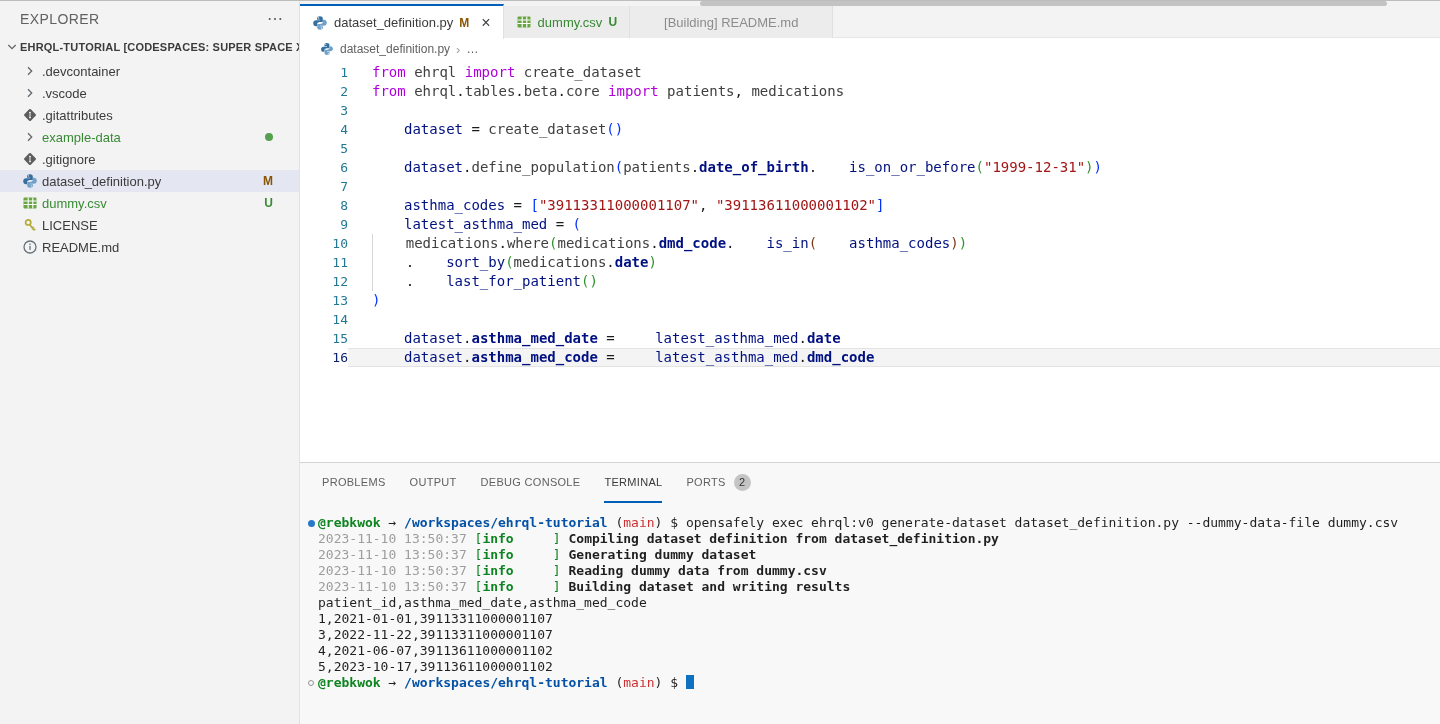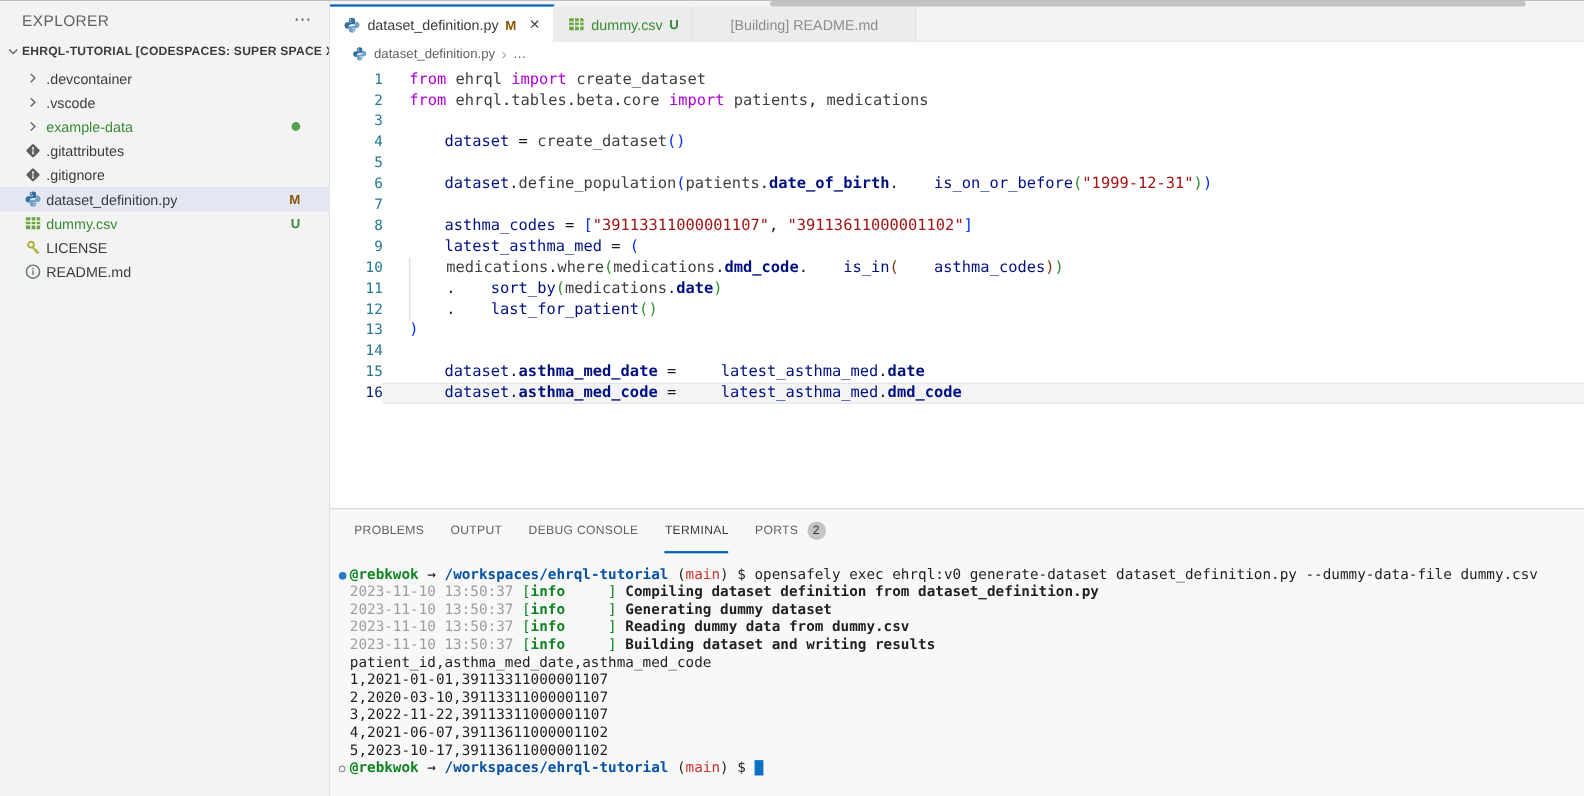--- a/index.html
+++ b/index.html
@@ -129,38 +129,38 @@
             <svg width="16" height="16" viewBox="0 0 16 16">
               <path d="M6 4.3L9.7 8 6 11.7" fill="none" stroke="#61676c" stroke-width="1.3"></path>
             </svg>
           </span>
           <span class="tlabel">.vscode</span>
           <span class="tspace"></span>
         </div>
         <div class="tree-row">
           <span class="ticon">
             <svg width="16" height="16" viewBox="0 0 16 16">
-              <path d="M6 4.3L9.7 8 6 11.7" fill="none" stroke="#61676c" stroke-width="1.3"></path>
-            </svg>
-          </span>
-          <span class="tlabel green">example-data</span>
-          <span class="tspace"></span>
-          <span class="change-dot"></span>
-        </div>
-        <div class="tree-row">
-          <span class="ticon">
-            <svg width="16" height="16" viewBox="0 0 16 16">
               <rect x="3.4" y="3.4" width="9.2" height="9.2" rx="1.2" transform="rotate(45 8 8)" fill="#5d5d5d"></rect>
               <circle cx="8" cy="5.6" r=".9" fill="#fff"></circle>
               <circle cx="8" cy="10.4" r=".9" fill="#fff"></circle>
               <path d="M8 6.4v3.2" stroke="#fff" stroke-width=".9"></path>
             </svg>
           </span>
           <span class="tlabel">.gitattributes</span>
           <span class="tspace"></span>
+        </div>
+        <div class="tree-row">
+          <span class="ticon">
+            <svg width="16" height="16" viewBox="0 0 16 16">
+              <path d="M6 4.3L9.7 8 6 11.7" fill="none" stroke="#61676c" stroke-width="1.3"></path>
+            </svg>
+          </span>
+          <span class="tlabel green">example-data</span>
+          <span class="tspace"></span>
+          <span class="change-dot"></span>
         </div>
         <div class="tree-row">
           <span class="ticon">
             <svg width="16" height="16" viewBox="0 0 16 16">
               <rect x="3.4" y="3.4" width="9.2" height="9.2" rx="1.2" transform="rotate(45 8 8)" fill="#5d5d5d"></rect>
               <circle cx="8" cy="5.6" r=".9" fill="#fff"></circle>
               <circle cx="8" cy="10.4" r=".9" fill="#fff"></circle>
               <path d="M8 6.4v3.2" stroke="#fff" stroke-width=".9"></path>
             </svg>
           </span>
@@ -342,20 +342,19 @@
         </div>
       </div>
     <div id="terminal">
         <div class="term-row"><span class="dec"><span class="dec-filled"></span></span><span class="tm-gn">@rebkwok</span><span class="tm-pl"> → </span><span class="tm-bl">/workspaces/ehrql-tutorial</span><span class="tm-pl"> (</span><span class="tm-rd">main</span><span class="tm-pl">) $ </span><span class="tm-pl">opensafely exec ehrql:v0 generate-dataset dataset_definition.py --dummy-data-file dummy.csv</span></div>
         <div class="term-row"><span class="dec"></span><span class="tm-gy">2023-11-10 13:50:37 </span><span class="tm-g2">[</span><span class="tm-gn">info</span><span class="tm-pl">     </span><span class="tm-g2">] </span><span class="tm-bd">Compiling dataset definition from dataset_definition.py</span></div>
         <div class="term-row"><span class="dec"></span><span class="tm-gy">2023-11-10 13:50:37 </span><span class="tm-g2">[</span><span class="tm-gn">info</span><span class="tm-pl">     </span><span class="tm-g2">] </span><span class="tm-bd">Generating dummy dataset</span></div>
         <div class="term-row"><span class="dec"></span><span class="tm-gy">2023-11-10 13:50:37 </span><span class="tm-g2">[</span><span class="tm-gn">info</span><span class="tm-pl">     </span><span class="tm-g2">] </span><span class="tm-bd">Reading dummy data from dummy.csv</span></div>
         <div class="term-row"><span class="dec"></span><span class="tm-gy">2023-11-10 13:50:37 </span><span class="tm-g2">[</span><span class="tm-gn">info</span><span class="tm-pl">     </span><span class="tm-g2">] </span><span class="tm-bd">Building dataset and writing results</span></div>
         <div class="term-row"><span class="dec"></span><span class="tm-pl">patient_id,asthma_med_date,asthma_med_code</span></div>
         <div class="term-row"><span class="dec"></span><span class="tm-pl">1,2021-01-01,39113311000001107</span></div>
-        <div class="term-row"><span class="dec"></span><span class="tm-pl">2,2020-03-10,39113311000001107</span></div>
         <div class="term-row"><span class="dec"></span><span class="tm-pl">3,2022-11-22,39113311000001107</span></div>
         <div class="term-row"><span class="dec"></span><span class="tm-pl">4,2021-06-07,39113611000001102</span></div>
         <div class="term-row"><span class="dec"></span><span class="tm-pl">5,2023-10-17,39113611000001102</span></div>
         <div class="term-row"><span class="dec"><span class="dec-open"></span></span><span class="tm-gn">@rebkwok</span><span class="tm-pl"> → </span><span class="tm-bl">/workspaces/ehrql-tutorial</span><span class="tm-pl"> (</span><span class="tm-rd">main</span><span class="tm-pl">) $ </span><span class="tm-cur"></span></div>
       </div>
   </section>
 </div>
 
 </body></html>

